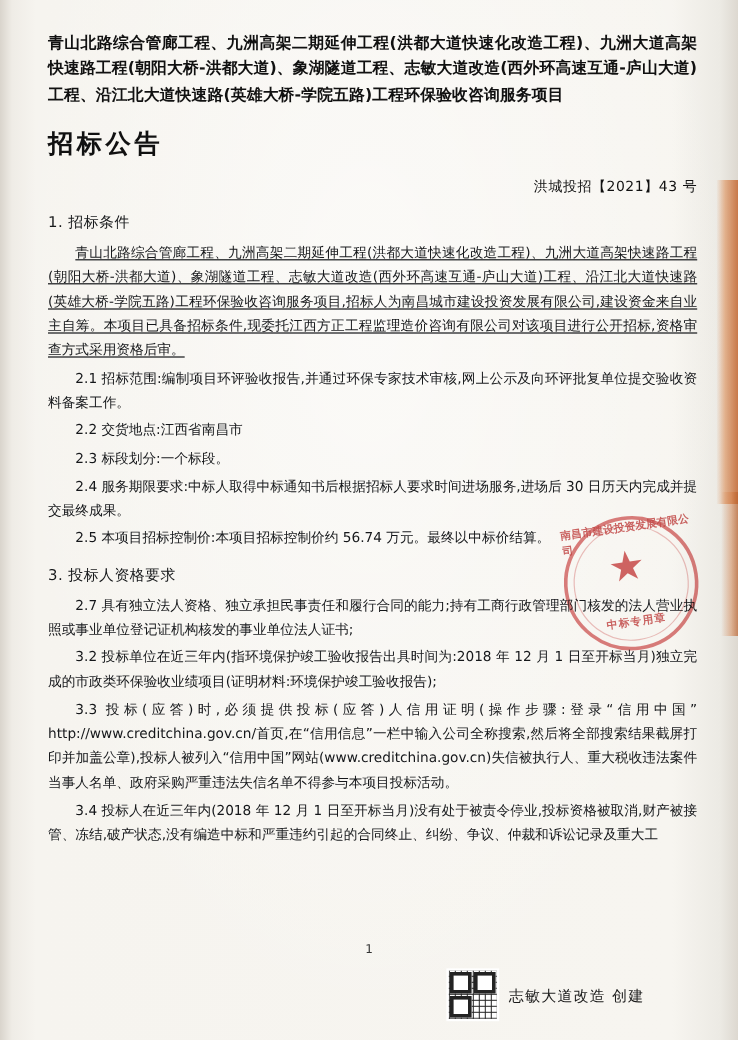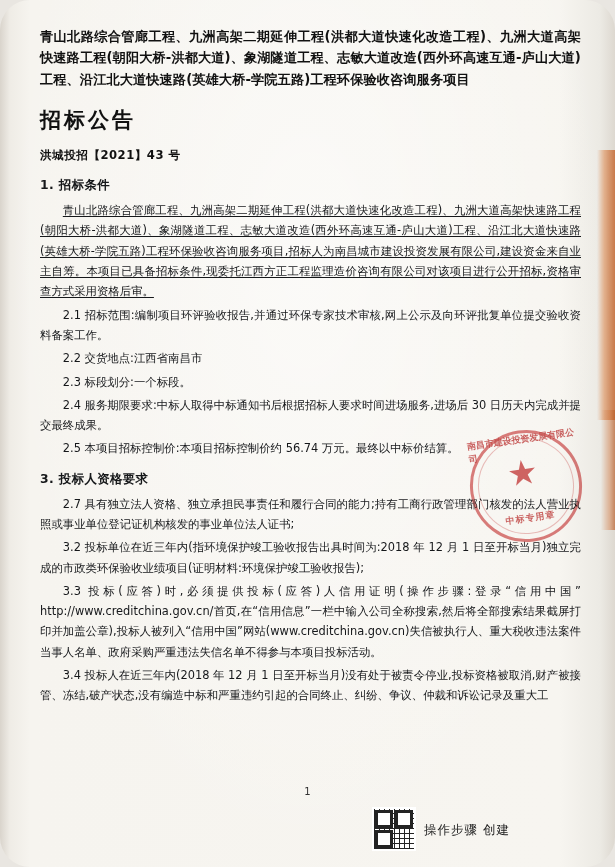--- a/index.html
+++ b/index.html
@@ -10,21 +10,20 @@
     font-family:"DejaVu Sans","Liberation Sans",sans-serif;
     overflow:hidden;
     position:relative;
   }
   
   .page{
     position:absolute;left:0;top:0;width:615px;height:867px;
     background:
       linear-gradient(90deg,#d9d4cc 0px,#efece6 10px,#f6f4ef 30px,#f7f5f0 560px,#eceae4 600px,#ddd8d0 615px);
     overflow:hidden;
-    border-radius:30px;
   }
   .paper-tint{
     position:absolute;inset:0;
     background:radial-gradient(ellipse at 50% 30%, rgba(255,255,255,0.55) 0%, rgba(246,243,236,0.0) 70%);
     pointer-events:none;
   }
   
   .edge-strip{
     position:absolute;right:0;top:150px;width:18px;height:270px;
     background:linear-gradient(90deg,rgba(226,150,96,0) 0%,rgba(221,134,74,0.55) 40%,rgba(196,104,50,0.85) 100%);
@@ -53,30 +52,30 @@
   }
   .notice-title{
     text-align:left;
     font-size:21px;
     font-weight:700;
     letter-spacing:3px;
     margin:16px 0 14px 0;
     color:#111;
   }
   .doc-no{
-    text-align:left;
+    text-align:right;
     font-size:11.6px;
-    font-weight:700;
+    font-weight:400;
     letter-spacing:0.5px;
     margin:0 0 14px 0;
     color:#111;
   }
   h2.sec{
     font-size:12.4px;
-    font-weight:700;
+    font-weight:400;
     margin:12px 0 6px 0;
     letter-spacing:0.4px;
   }
   p.para{
     font-size:11.4px;
     line-height:1.78;
     margin:0 0 3px 0;
     text-align:justify;
     text-justify:inter-ideograph;
     color:#15171a;
@@ -219,15 +218,15 @@
   </div>
 
   <div class="page-num">1</div>
 
   <div class="footer">
     <div class="qr">
       <div class="qr-grid">
         <div class="qr-bl"></div>
       </div>
     </div>
-    <div class="footer-text">操作步骤  创建</div>
+    <div class="footer-text">志敏大道改造  创建</div>
   </div>
 </div>
 
 </body></html>

